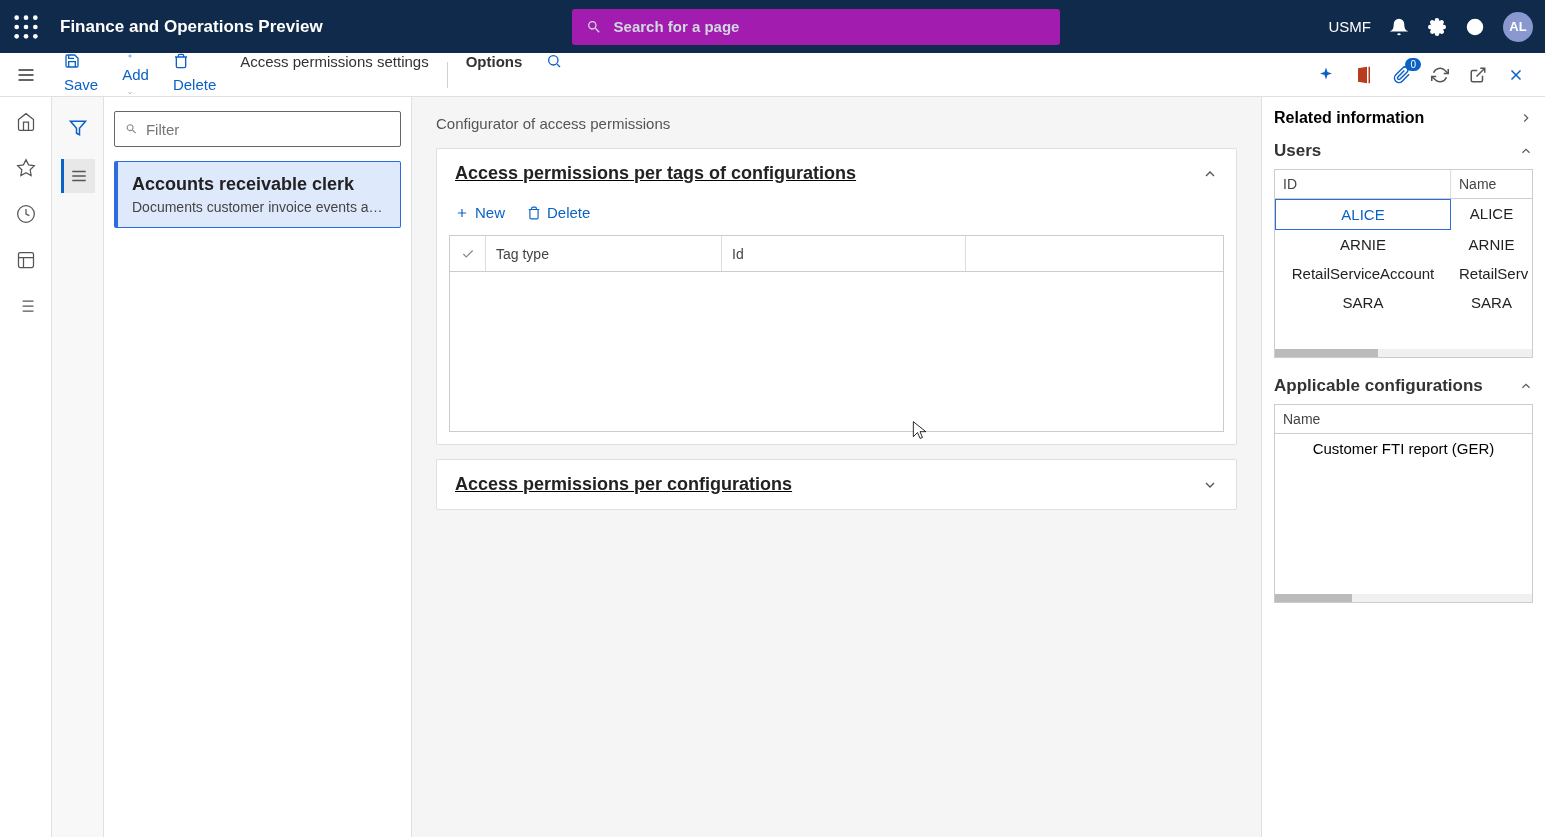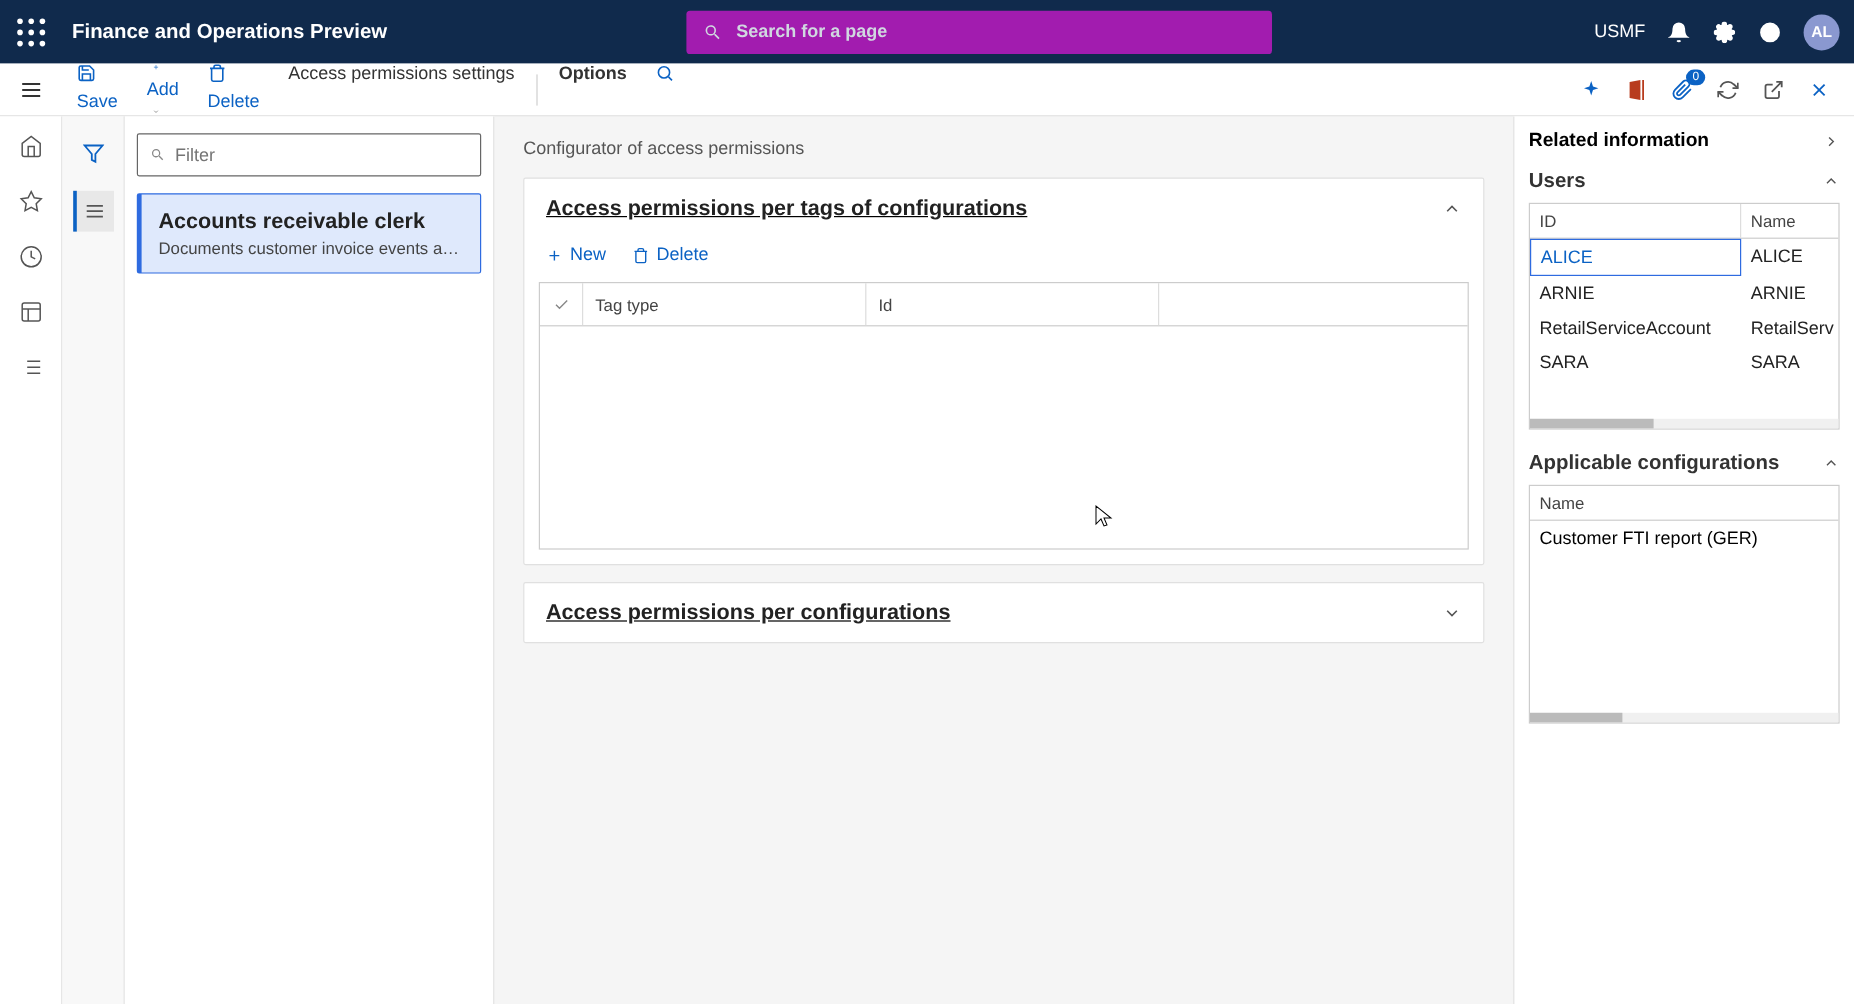--- a/index.html
+++ b/index.html
@@ -60,21 +60,21 @@
 
 .main { flex: 1; overflow-y: auto; padding: 18px 24px; }
 .crumb { color: #555; font-size: 15px; margin-bottom: 16px; }
 .card { background: #fff; border: 1px solid #e0e0e0; border-radius: 2px; margin-bottom: 14px; }
 .card-hdr { display: flex; align-items: center; justify-content: space-between; padding: 14px 18px; cursor: pointer; text-decoration: underline; }
 .card-hdr .title { font-size: 18px; font-weight: 600; color: #222; }
 .chev { width: 16px; height: 16px; }
 .card-toolbar { display: flex; gap: 6px; padding: 2px 10px 10px; }
 .tb-btn { display: flex; align-items: center; gap: 6px; padding: 4px 8px; color: #0b62c4; font-size: 15px; cursor: pointer; }
 .tb-btn svg { width: 14px; height: 14px; }
-.grid-wrap { margin: 0 12px 12px; border: 1px solid #ccc; height: 223px; background: #fff; }
+.grid-wrap { margin: 0 12px 12px; border: 1px solid #ccc; height: 197px; background: #fff; }
 .grid-head { display: flex; border-bottom: 1px solid #ccc; height: 36px; align-items: center; }
 .gh-check { width: 36px; display: flex; justify-content: center; border-right: 1px solid #ddd; height: 100%; align-items: center; }
 .gh-check svg { width: 14px; height: 14px; stroke: #888; }
 .gh-col { padding: 0 10px; font-size: 14px; color: #444; border-right: 1px solid #ddd; height: 100%; display: flex; align-items: center; }
 .gh-col.tag { flex: 0 0 236px; }
 .gh-col.id { flex: 0 0 244px; }
 .grid-row { display: flex; height: 36px; align-items: center; background: #dfe9fc; }
 .gr-check { width: 36px; }
 .gr-cell { padding: 0 10px; font-size: 15px; height: 100%; display: flex; align-items: center; }
 .gr-cell.tag { flex: 0 0 236px; color: #222; }
@@ -89,21 +89,21 @@
 .rel-hdr .t { font-size: 16px; font-weight: 600; }
 .rel-hdr svg { width: 14px; height: 14px; stroke: #555; }
 .sec-hdr { display: flex; justify-content: space-between; align-items: center; margin: 8px 0; }
 .sec-hdr .t { font-size: 17px; font-weight: 600; color: #333; }
 .mini-grid { border: 1px solid #ccc; margin-bottom: 18px; }
 .mg-head { display: flex; border-bottom: 1px solid #ccc; }
 .mg-head .c { padding: 6px 8px; font-size: 14px; color: #444; border-right: 1px solid #ddd; }
 .mg-head .c.id { flex: 0 0 176px; }
 .mg-head .c.name { flex: 1; border-right: none; }
 .mg-body { min-height: 150px; position: relative; }
-.mg-row { display: flex; }
+.mg-row { display: flex; text-align: center; }
 .mg-row .c { padding: 6px 8px; font-size: 15px; white-space: nowrap; overflow: hidden; }
 .mg-row .c.id { flex: 0 0 176px; color: #222; }
 .mg-row .c.name { flex: 1; color: #222; }
 .mg-row.sel .c.id { border: 1px solid #2e6be0; color: #0b62c4; }
 .mg-scroll { height: 8px; background: #f0f0f0; }
 .mg-scroll .thumb { height: 100%; background: #bbb; width: 40%; }
 
 .mini-grid.single .mg-head .c { flex: 1; border-right: none; }
 .mini-grid.single .mg-row .c { flex: 1; }
 .mini-grid.single .mg-body { min-height: 160px; }

